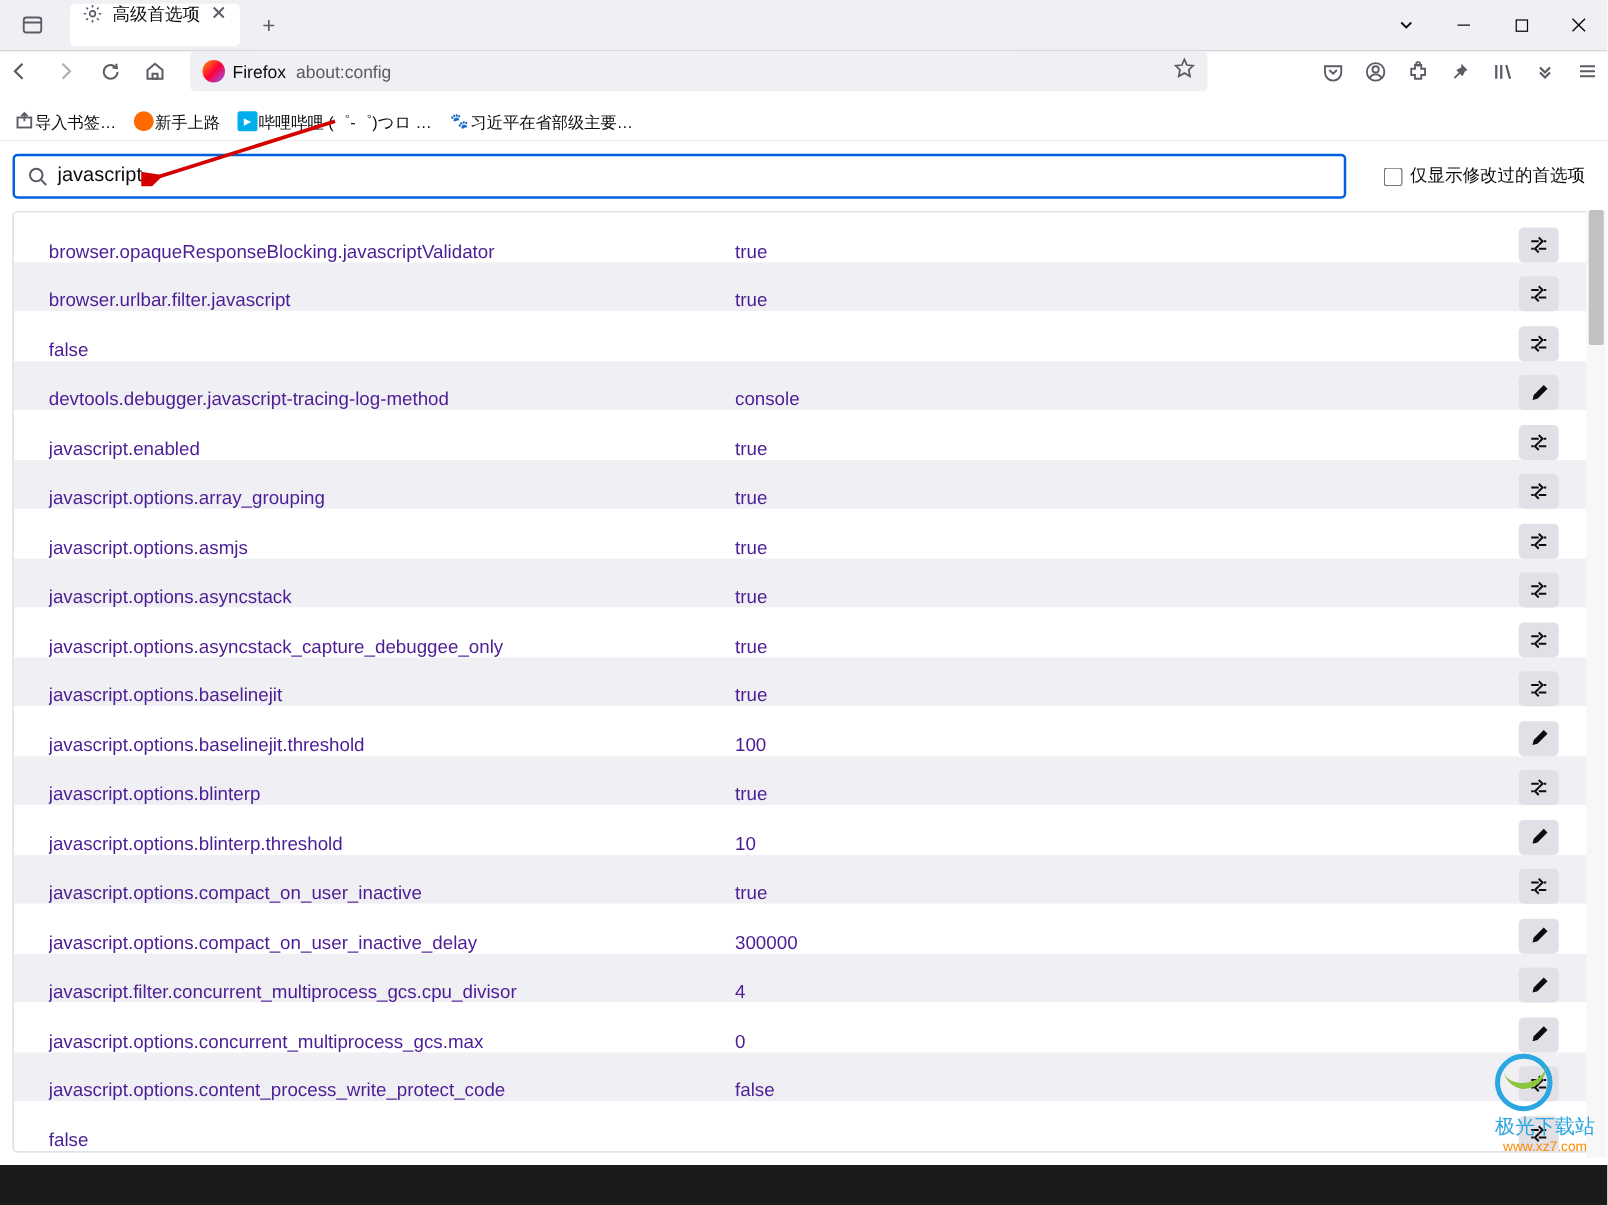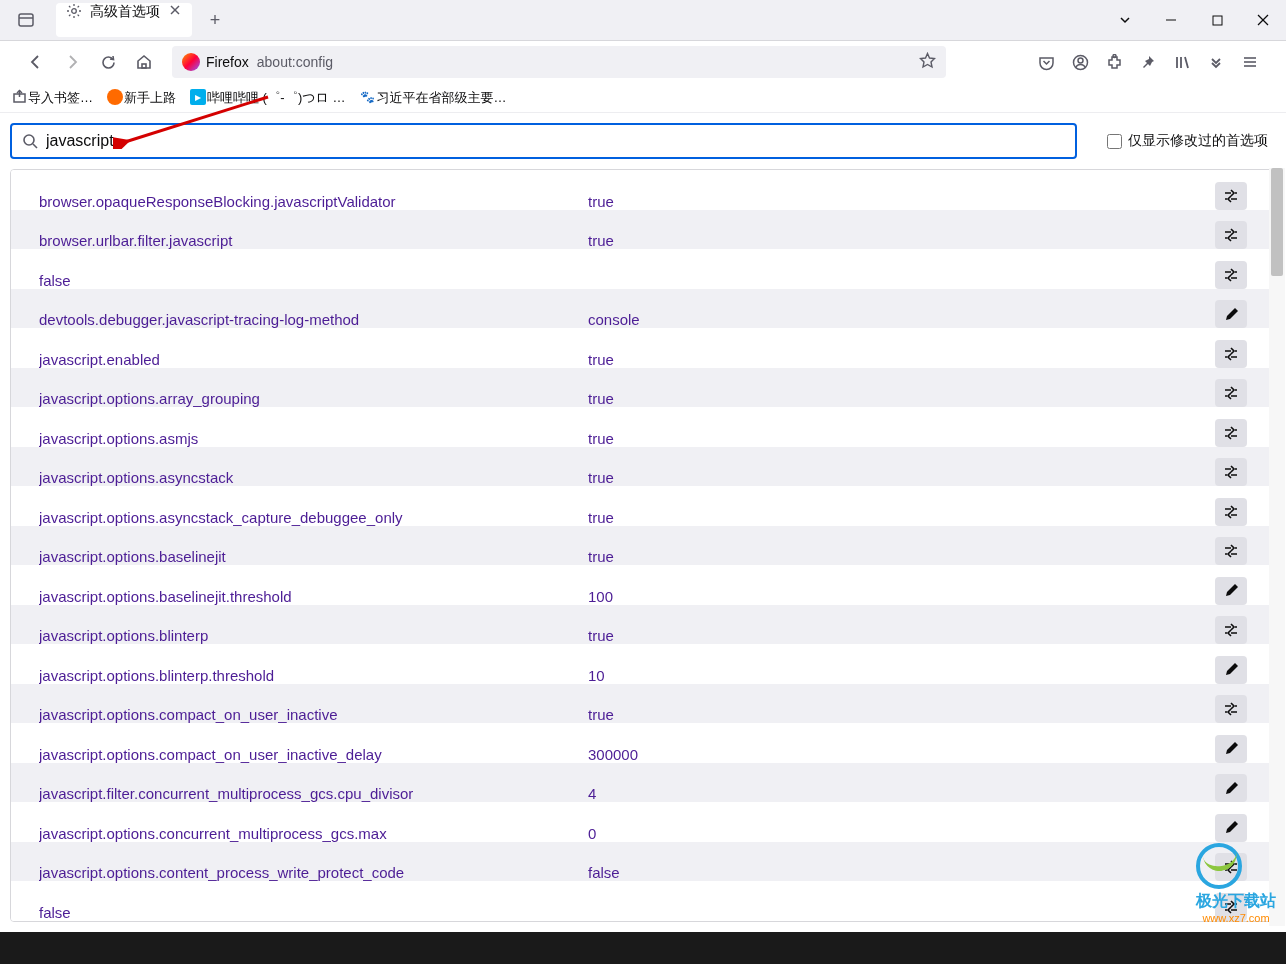--- a/index.html
+++ b/index.html
@@ -9,21 +9,21 @@
 .titlebar { height:41px; background:#f0f0f4; display:flex; align-items:center; border-bottom:1px solid #d7d7db; }
 .titlebar .icon-btn { width:36px; height:32px; display:flex; align-items:center; justify-content:center; color:#5b5b66; border-radius:4px; margin:0 8px; }
 .tab { display:flex; background:#fff; height:34px; padding:0 10px; border-radius:4px; margin-left:4px; gap:8px; font-size:14px; color:#0c0c0d; }
 .tab .gear { width:16px; height:16px; }
 .tab .close { width:14px; height:14px; color:#5b5b66; }
 .newtab { width:30px; height:30px; display:flex; align-items:center; justify-content:center; color:#5b5b66; margin-left:8px; font-size:18px; }
 .win-controls { margin-left:auto; display:flex; }
 .win-controls div { width:46px; height:40px; display:flex; align-items:center; justify-content:center; color:#0c0c0d; }
 
 
-.toolbar { height:42px; display:flex; align-items:center; padding:0 20px; gap:4px; }
+.toolbar { height:42px; display:flex; align-items:flex-start; padding:0 0; gap:4px; }
 .tb-btn { width:32px; height:32px; display:flex; align-items:center; justify-content:center; color:#5b5b66; border-radius:4px; }
 .tb-btn.disabled { color:#b1b1b3; }
 .urlbar { flex:1; height:32px; background:#f0f0f4; border-radius:4px; display:flex; align-items:center; padding:0 10px; gap:8px; margin:0 80px 0 8px; }
 .urlbar .identity { display:flex; align-items:center; gap:6px; font-size:14px; color:#0c0c0d; }
 .urlbar .ff-logo { width:18px; height:18px; background:linear-gradient(135deg,#ff9500,#ff0039,#9059ff); border-radius:50%; }
 .urlbar .url { font-size:14px; color:#5b5b66; }
 .urlbar .star { margin-left:auto; color:#5b5b66; }
 .tb-icons { display:flex; gap:2px; }
 
 
@@ -55,21 +55,21 @@
 .arrow { position:absolute; left:113px; top:94px; width:160px; height:55px; pointer-events:none; z-index:100; }
 
 
 .scrollbar { position:absolute; right:1px; top:168px; width:16px; height:758px; background:#f7f7f7; }
 .scrollbar .thumb { position:absolute; top:0; left:2px; width:12px; height:108px; background:#c1c1c1; border-radius:2px; }
 
 
 .watermark { position:absolute; right:10px; bottom:40px; pointer-events:none; }
 .watermark .logo { width:46px; height:46px; border:4px solid #2aa6e0; border-radius:50%; position:relative; }
 .watermark .swoosh { position:absolute; width:34px; height:18px; border-bottom:5px solid #8cc63f; border-radius:0 0 30px 30px; top:6px; left:4px; transform:rotate(-10deg); }
-.watermark .txt { color:#2aa6e0; font-size:16px; font-weight:bold; text-align:left; margin-top:2px; }
+.watermark .txt { color:#2aa6e0; font-size:16px; font-weight:normal; text-align:left; margin-top:2px; }
 .watermark .site { color:#ff8a00; font-size:11px; text-align:center; }
 
 .taskbar { position:absolute; bottom:0; left:0; right:0; height:32px; background:#1a1a1a; }
 
 svg { flex-shrink:0; }
 </style>
 </head>
 <body>
 
 <div class="titlebar">

